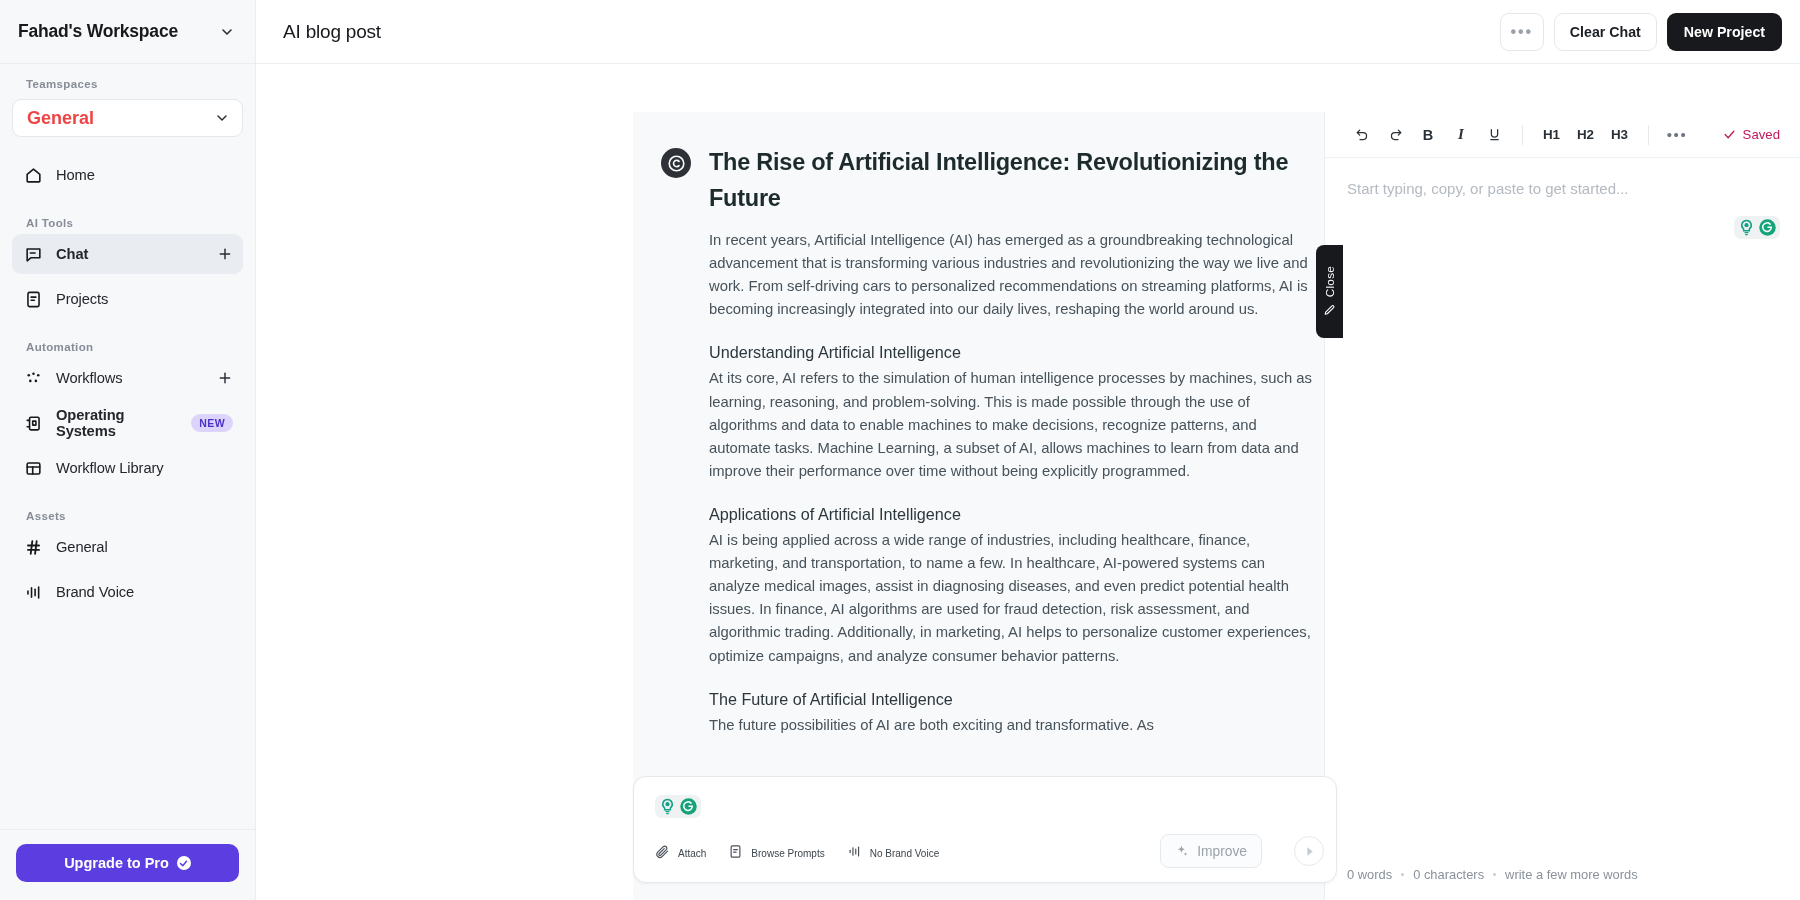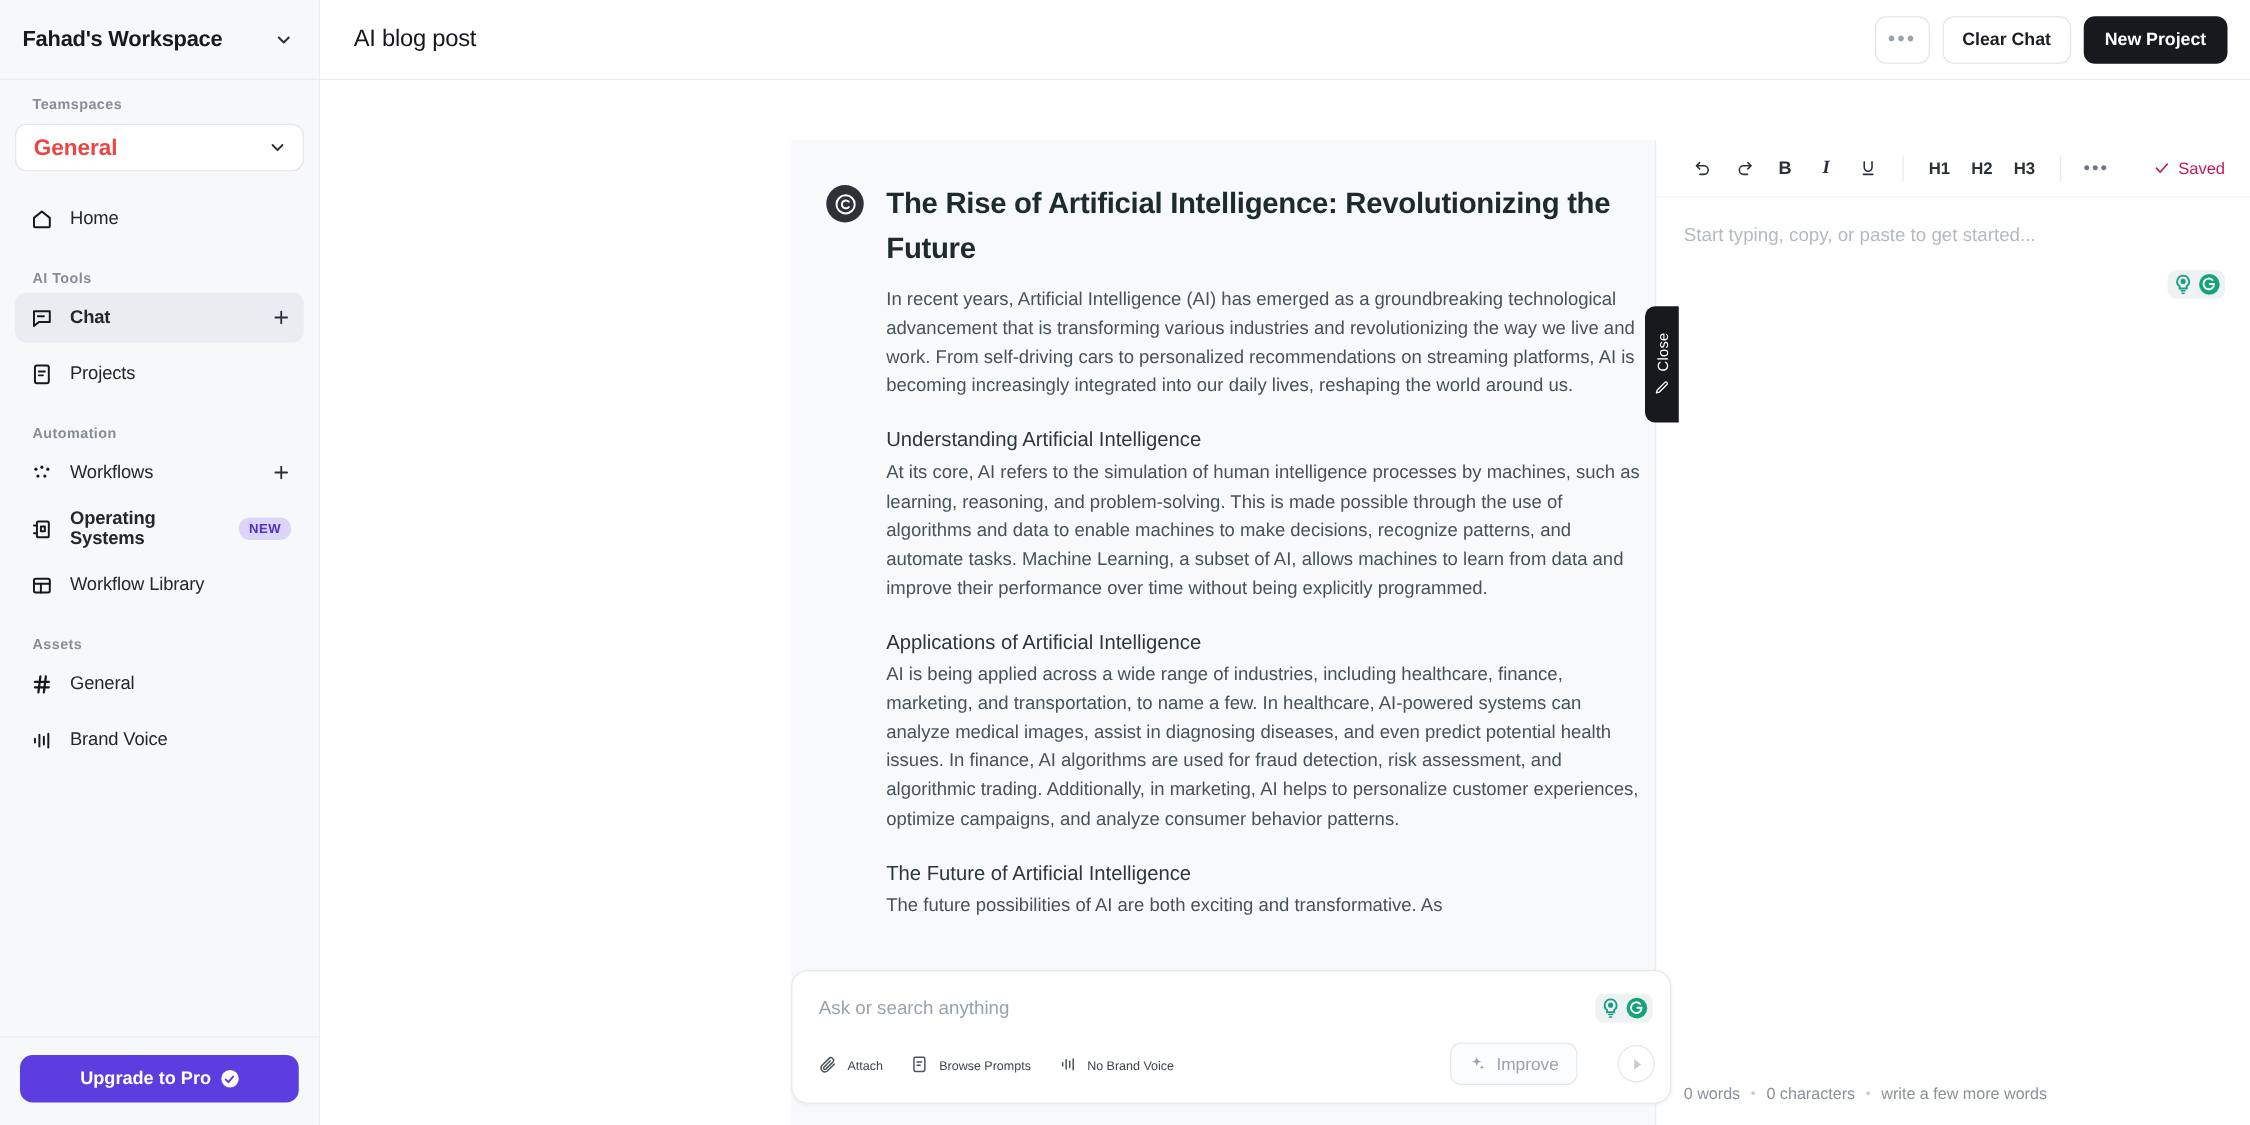--- a/index.html
+++ b/index.html
@@ -392,21 +392,20 @@
               <div class="art-h2">The Future of Artificial Intelligence</div>
               <p class="art-p tight">The future possibilities of AI are both exciting and transformative. As</p>
             </div>
           </div>
           <div class="fade-mask"></div>
         </div>
 
         <div class="composer-wrap">
           <div class="composer">
             <div class="composer-input-row">
-              <input class="composer-input" placeholder="Ask or search anything" style="">
               <span class="gpill">
                 <svg class="gic" viewBox="0 0 24 24">
                   <path d="M12 3.2a6 6 0 0 0-3.6 10.8v2.2h7.2V14A6 6 0 0 0 12 3.2z" fill="none" stroke="#14a085" stroke-width="1.9"></path>
                   <circle cx="12" cy="9" r="2.6" fill="#14a085"></circle>
                   <rect x="9.3" y="17.6" width="5.4" height="1.6" rx="0.8" fill="#14a085"></rect>
                   <rect x="10.2" y="20.2" width="3.6" height="1.5" rx="0.75" fill="#14a085"></rect>
                 </svg>
                 <svg class="gic" viewBox="0 0 24 24">
                   <circle cx="12" cy="12" r="10.4" fill="#15a47a"></circle>
                   <path d="M12.6 11.6h4.2a5.4 5.4 0 1 1-1.6-3.9" fill="none" stroke="#ffffff" stroke-width="1.9" stroke-linecap="round"></path>

